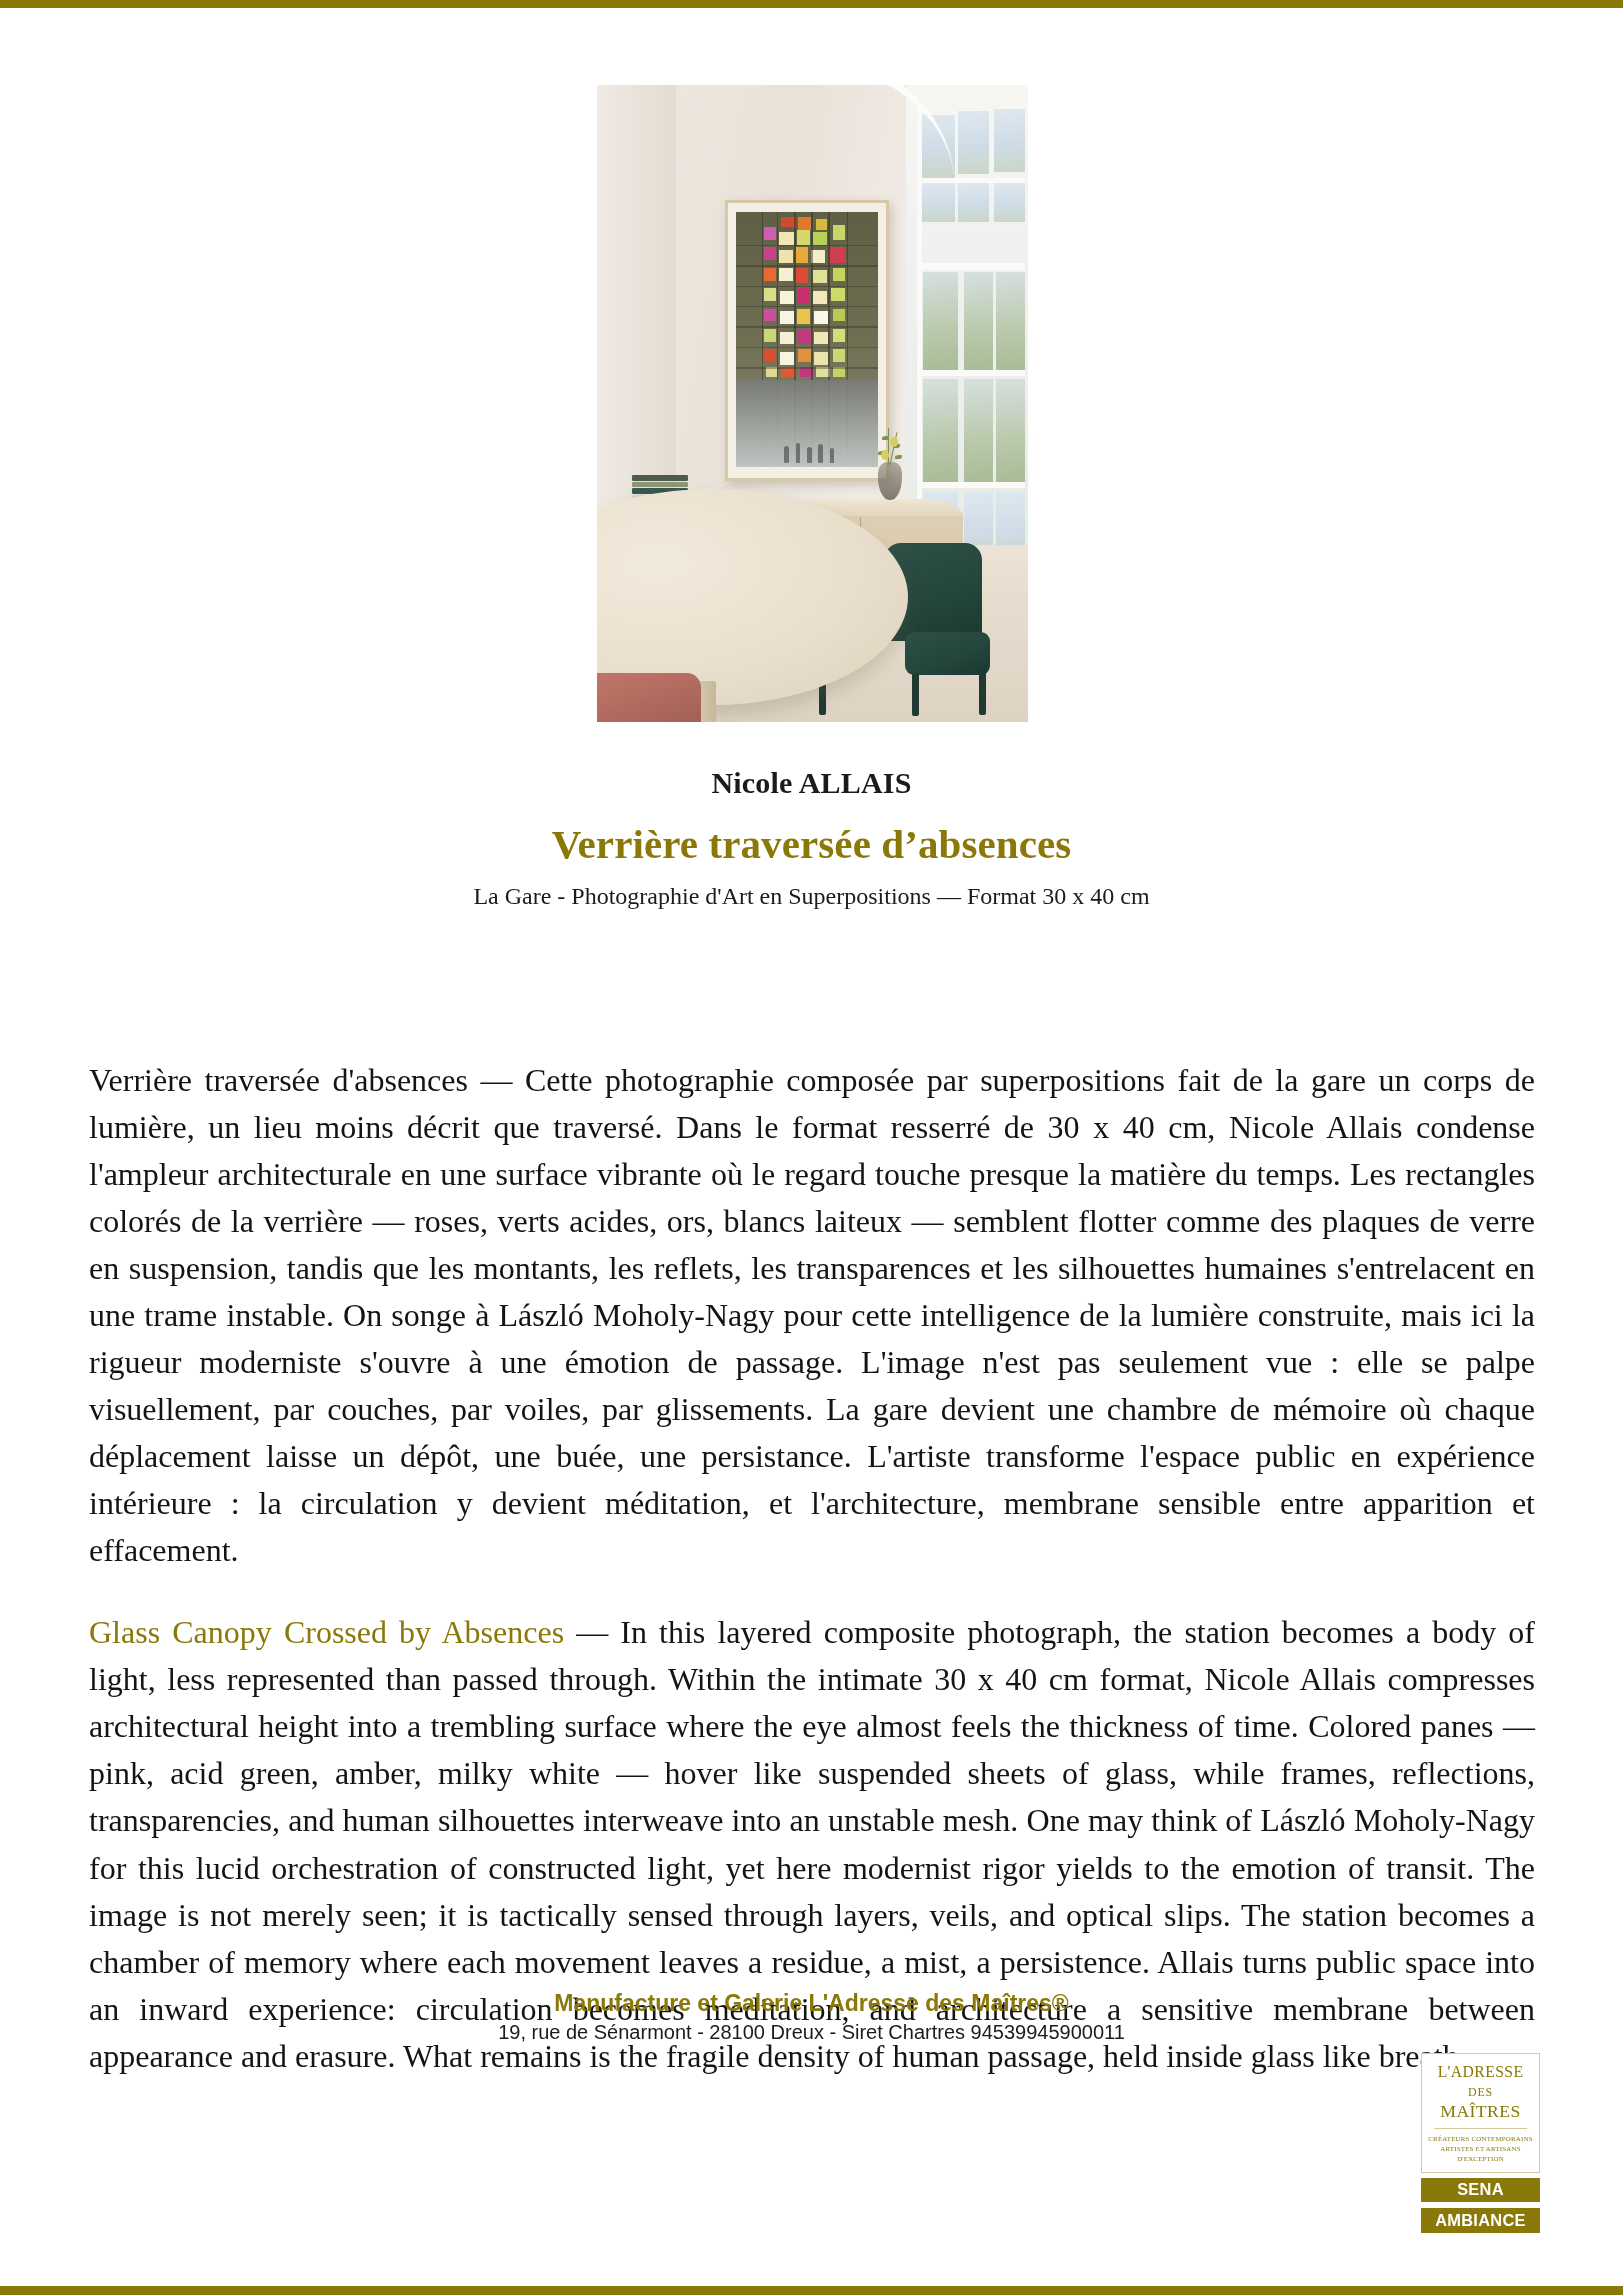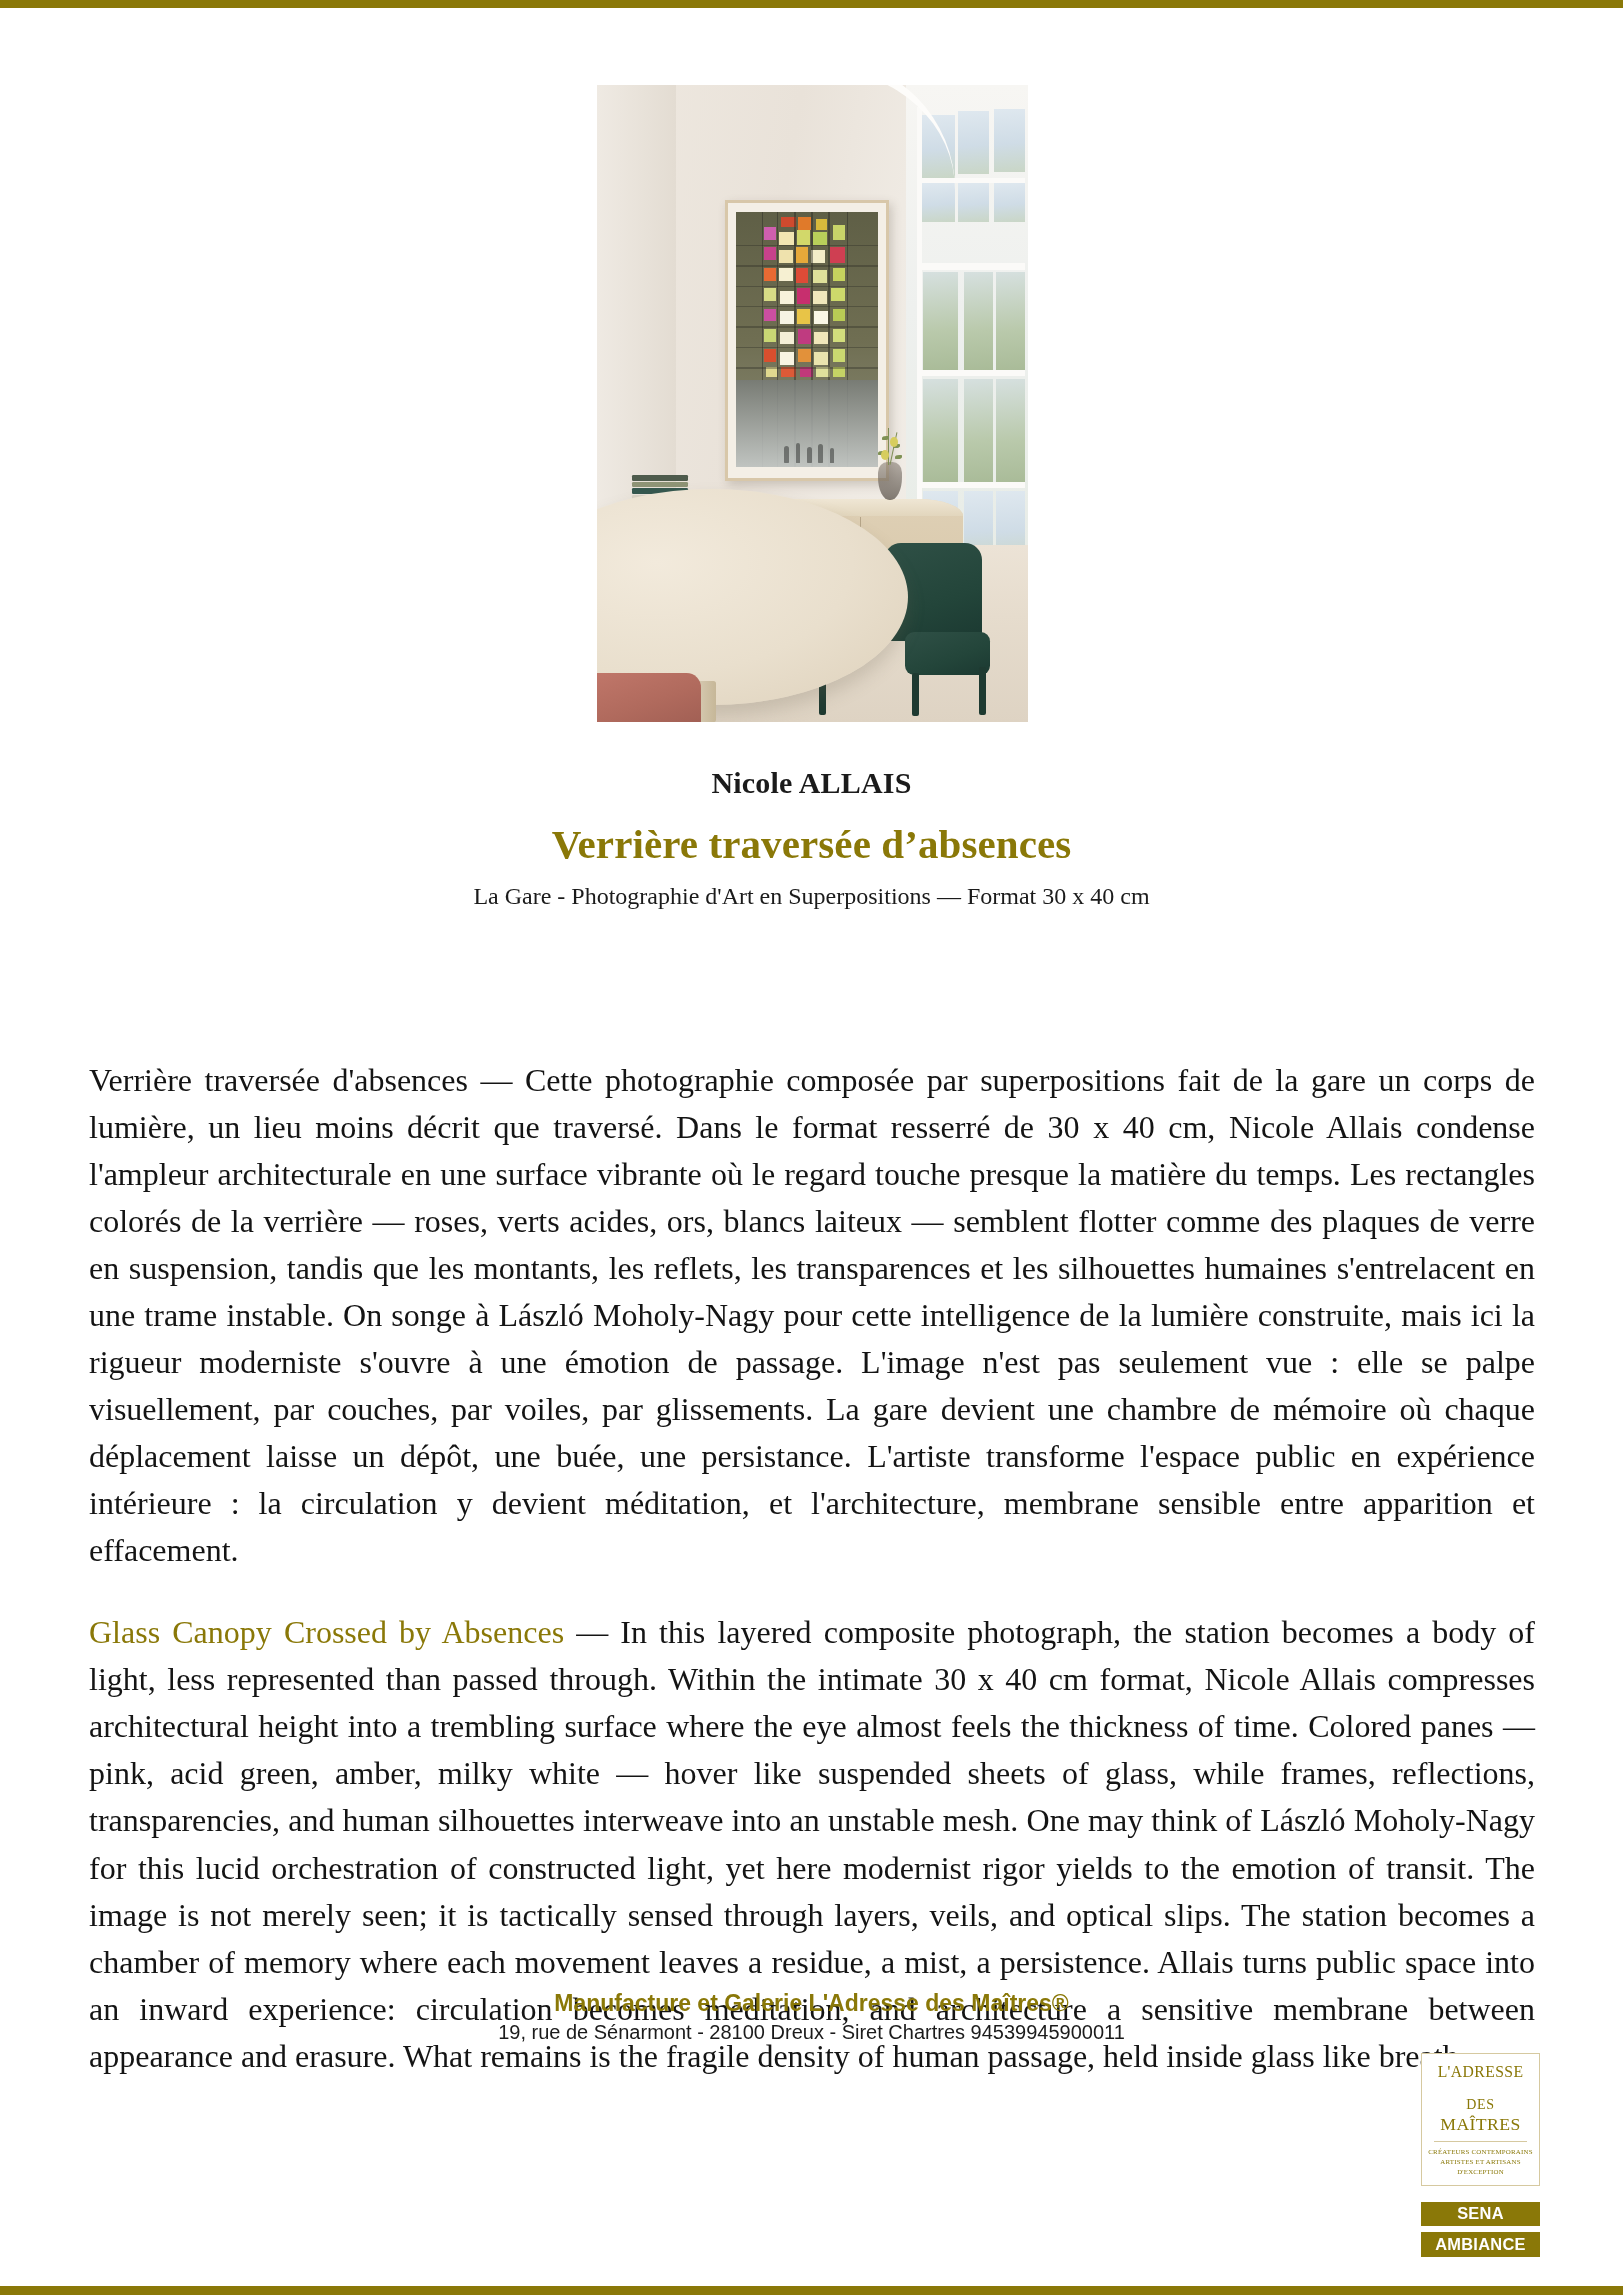--- a/index.html
+++ b/index.html
@@ -330,41 +330,41 @@
     padding: 9.2px 5.2px 7.9px 5.2px;
     text-align: center;
     font-family: "Liberation Serif", serif;
     color: #8a7808;
   }
   .brand-l1 {
     font-size: 15.7px;
     letter-spacing: 0.4px;
   }
   .brand-l2 {
-    font-size: 14px;
+    font-size: 12px;
     letter-spacing: 0.7px;
-    margin-top: 16px;
+    margin-top: 4px;
   }
   .brand-l3 {
     font-size: 17.7px;
     letter-spacing: 0.4px;
     margin-top: 0.7px;
   }
   .brand-sep {
     height: 0.7px;
     background: #d6c9a0;
     margin: 5.9px 6.5px 5.2px 6.5px;
   }
   .brand-sub {
     font-size: 6.9px;
     letter-spacing: 0.2px;
     line-height: 1.45;
   }
   .chip {
-    margin-top: 16px;
+    margin-top: 5px;
     background: #8a7808;
     color: #ffffff;
     font-family: "Liberation Sans", sans-serif;
     font-weight: bold;
     font-size: 16.4px;
     text-align: center;
     padding: 2.6px 0 3.3px 0;
     letter-spacing: 0.3px;
   }
   .chip + .chip { margin-top: 5.9px; }

